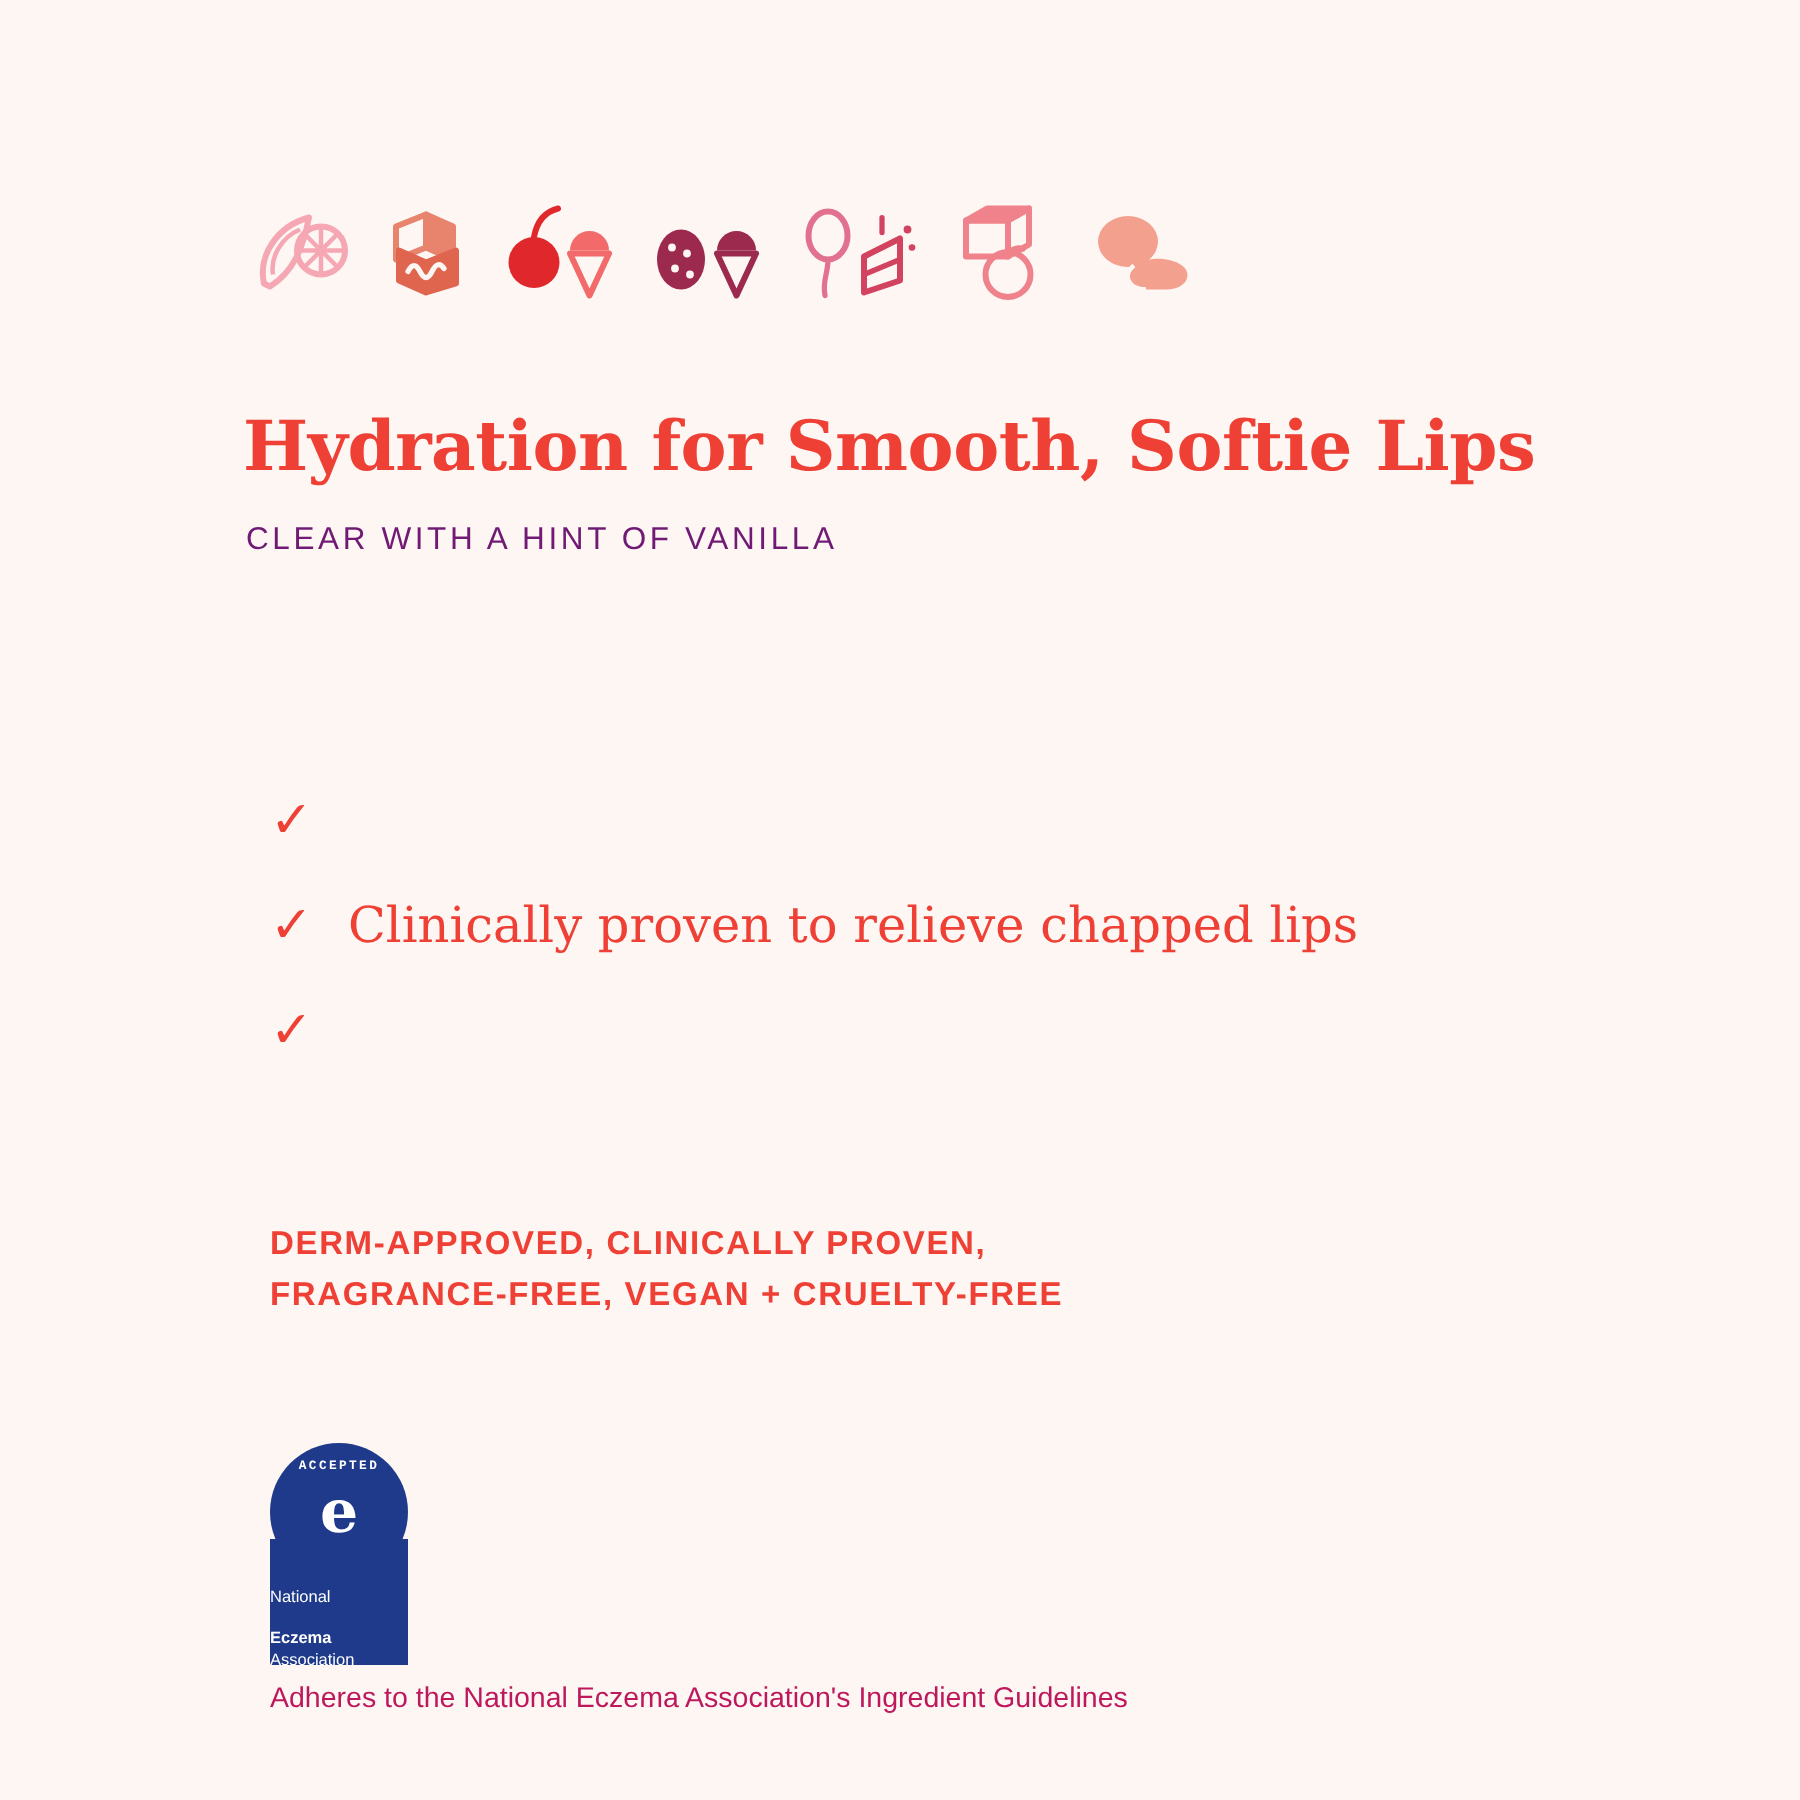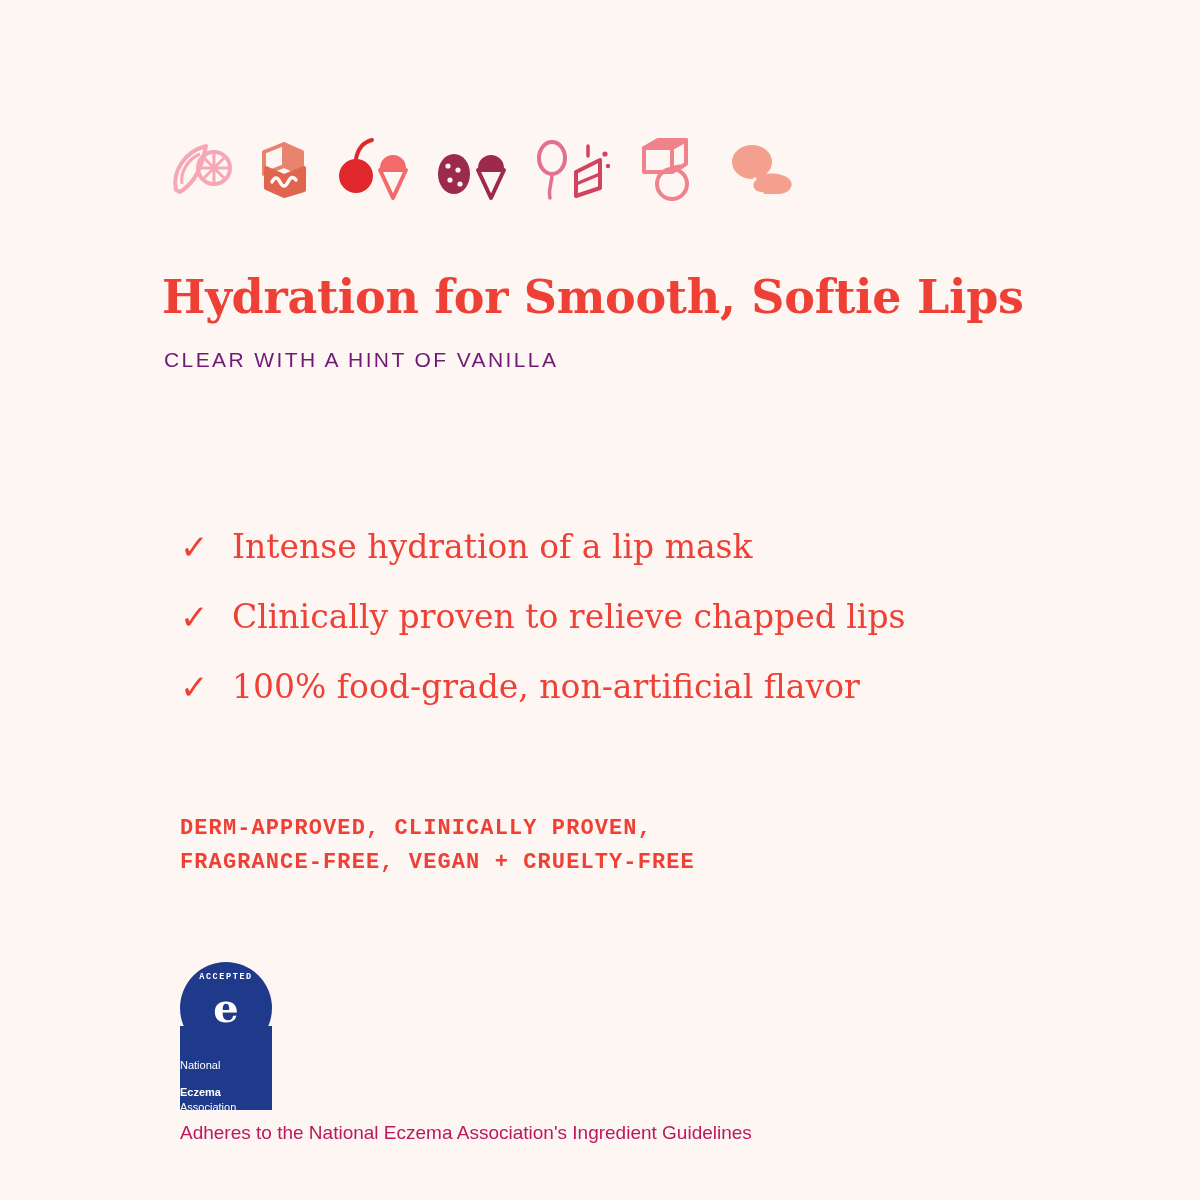--- a/index.html
+++ b/index.html
@@ -95,21 +95,20 @@
     top: 812px;
     font-family: "Liberation Sans", sans-serif;
     font-weight: bold;
     font-size: 22px;
     letter-spacing: 1.1px;
     line-height: 1.55;
     color: #ef4036;
   }
   .claims div {
     white-space: nowrap;
-    font-family: Liberation Mono, monospace;
   }
 
   
   .seal-wrap {
     position: absolute;
     left: 180px;
     top: 962px;
     width: 92px;
     height: 148px;
   }
@@ -266,29 +265,27 @@
     </span>
 
   </div>
 
   <div class="headline">Hydration for Smooth, Softie Lips</div>
   <div class="subhead">CLEAR WITH A HINT OF VANILLA</div>
 
   <div class="checklist">
     <div class="check-row">
       <span class="check-mark">✓</span>
-      <span class="check-text">Intense hydration of a lip mask</span>
     </div>
     <div class="check-row">
       <span class="check-mark">✓</span>
       <span class="check-text">Clinically proven to relieve chapped lips</span>
     </div>
     <div class="check-row">
       <span class="check-mark">✓</span>
-      <span class="check-text">100% food-grade, non-artificial flavor</span>
     </div>
   </div>
 
   <div class="claims">
     <div>DERM-APPROVED, CLINICALLY PROVEN,</div>
     <div>FRAGRANCE-FREE, VEGAN + CRUELTY-FREE</div>
   </div>
 
   <div class="seal-wrap">
     <div class="seal">

